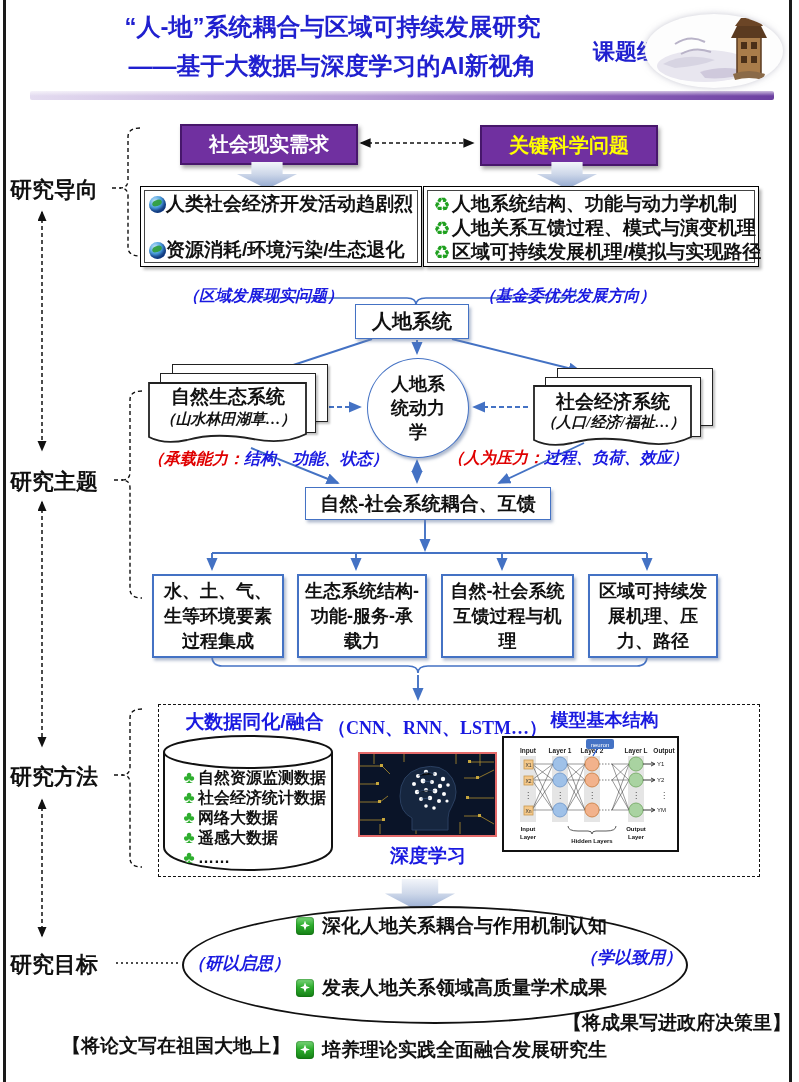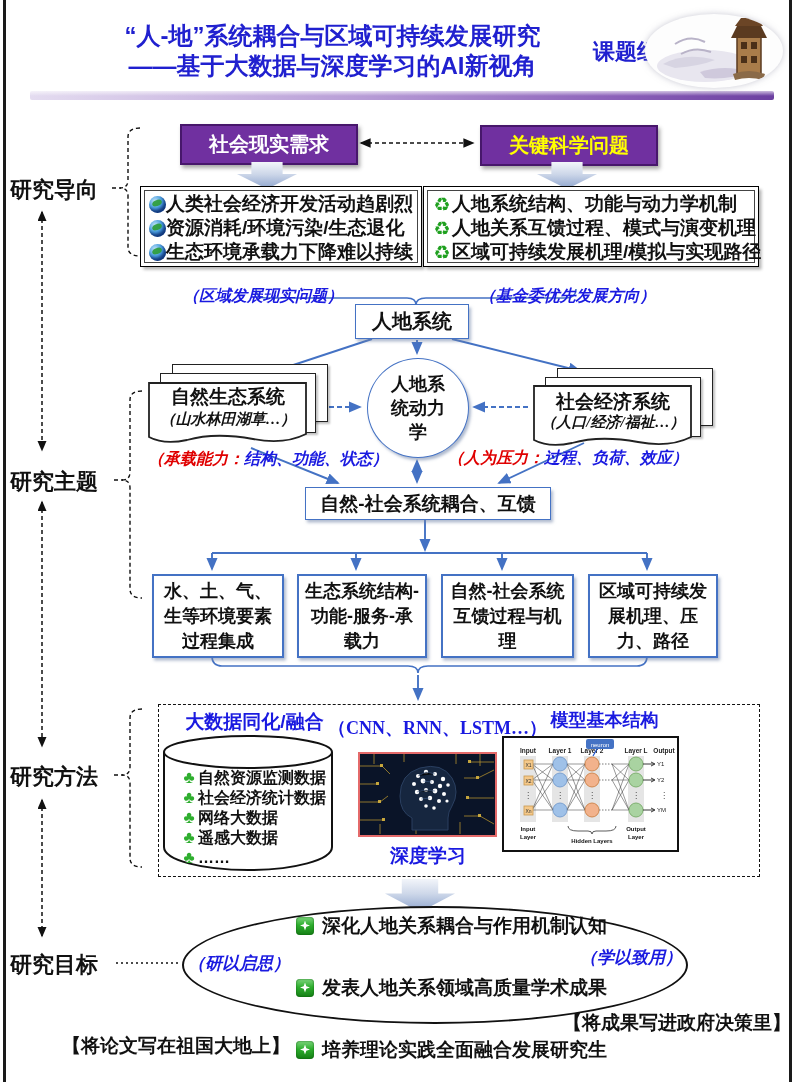--- a/index.html
+++ b/index.html
@@ -114,21 +114,21 @@
     <line x1="418" y1="675" x2="418" y2="699" stroke="#4472C4" stroke-width="1.9" marker-end="url(#mBlue)"></line>
 
     <g stroke="#222" stroke-width="1.2">
       <line x1="333" y1="757" x2="358" y2="752"></line>
       <line x1="333" y1="856" x2="358" y2="837"></line>
       <line x1="497" y1="752" x2="502" y2="738"></line>
       <line x1="497" y1="837" x2="502" y2="851"></line>
     </g>
   </svg>
 
-  <div class="abs titleblue" style="left:95px;top:20px;width:475px;font-size:24px;z-index:2;">“人-地”系统耦合与区域可持续发展研究</div>
+  <div class="abs titleblue" style="left:95px;top:11px;width:475px;font-size:24px;z-index:2;">“人-地”系统耦合与区域可持续发展研究</div>
   <div class="abs titleblue" style="left:95px;top:50px;width:475px;font-size:24px;z-index:2;">——基于大数据与深度学习的AI新视角</div>
   <div class="abs titleblue" style="left:593px;top:37px;font-size:22px;z-index:3;">课题组</div>
   <div class="abs gradbar" style="left:30px;top:91px;width:744px;height:9px;z-index:2;"></div>
 
   <div class="abs" style="left:645px;top:14px;width:138px;height:74px;border-radius:50%;background:#fdfdfd;
        box-shadow:0 0 6px rgba(150,150,170,.5);overflow:hidden;z-index:3;">
     <svg width="138" height="74" viewBox="0 0 138 74">
       <ellipse cx="60" cy="52" rx="48" ry="16" fill="#e8e6ef"></ellipse>
       <path d="M18,50 Q40,38 70,46 Q55,52 30,54 Z" fill="#d7d4e2"></path>
       <path d="M55,58 Q80,50 105,58 Q85,66 60,64 Z" fill="#cfc9dc"></path>
@@ -155,24 +155,20 @@
   <div class="abs arrow3d" style="left:537px;top:162px;width:60px;height:27px;z-index:2;"></div>
 
   <div class="abs list-box" style="left:140px;top:186px;width:266px;height:70px;z-index:2;">
     <div class="item-row">
       <span class="globe"></span>
       <span>人类社会经济开发活动趋剧烈</span>
     </div>
     <div class="item-row">
       <span class="globe"></span>
       <span>资源消耗/环境污染/生态退化</span>
-    </div>
-    <div class="item-row">
-      <span class="globe"></span>
-      <span>生态环境承载力下降难以持续</span>
     </div>
   </div>
 
   <div class="abs list-box" style="left:423px;top:186px;width:320px;height:70px;z-index:2;">
     <div class="item-row">
       <span class="recycle">♻</span>
       <span>人地系统结构、功能与动力学机制</span>
     </div>
     <div class="item-row">
       <span class="recycle">♻</span>

